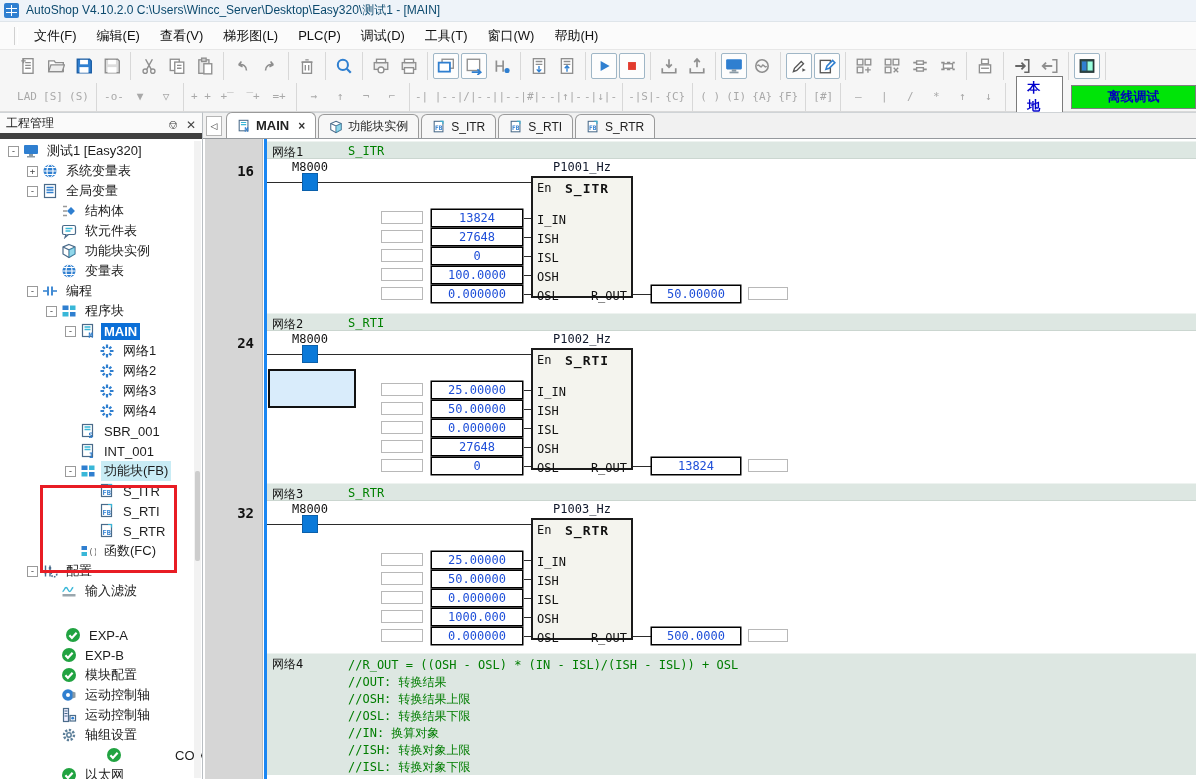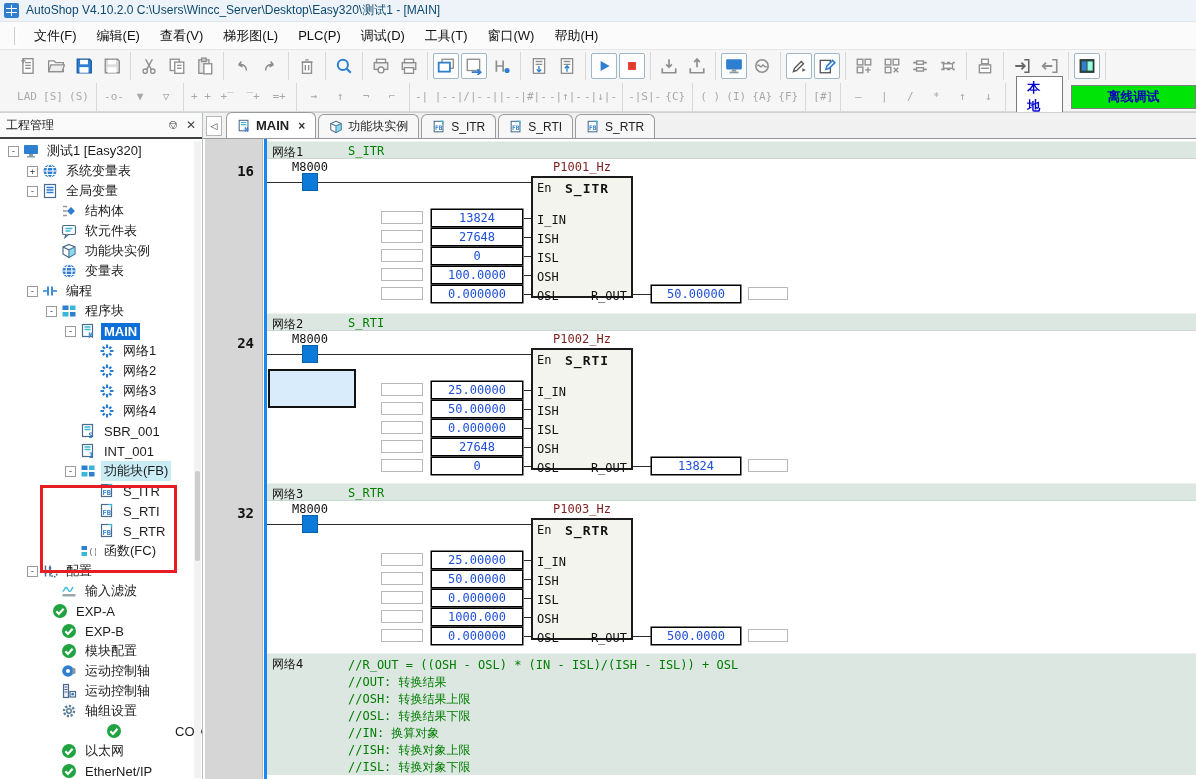--- a/index.html
+++ b/index.html
@@ -28,21 +28,21 @@
   .tb-group { display:flex; align-items:center; padding:0 4px; border-right:1px solid #d8d8d8; height:28px; }
   .tb-btn { width:26px; height:26px; display:flex; align-items:center; justify-content:center; margin:0 1px; border:1px solid transparent; border-radius:2px; }
   .tb-btn.boxed { border-color:#9fb6c6; background:#fdfdfd; }
   .tb-btn svg { display:block; }
   .lad-btn { min-width:24px; height:24px; display:flex; align-items:center; justify-content:center; margin:0 1px; color:#a9a9a9; font-family:"DejaVu Sans Mono", monospace; font-size:11px; white-space:pre; }
   #local-btn { margin-left:10px; padding:2px 10px; border:1px solid #7b7b7b; background:#fff; color:#0000cc; font-weight:bold; font-size:13px; }
   #debug-status { margin-left:8px; width:130px; text-align:center; padding:2px 0; background:#00e408; border:1px solid #7f7f7f; color:#0000bb; font-weight:bold; font-size:13px; }
 
   
   #sidebar { left:0; top:112px; width:203px; height:667px; background:#fff; border-right:1px solid #b9bec2; border-top:1px solid #cfd3d6; }
-  #panel-header { position:relative; height:26px; display:flex; align-items:center; padding:0 6px; background:#fafafa; border-bottom:2px solid #404040; }
+  #panel-header { position:relative; height:26px; display:flex; align-items:center; padding:0 6px; background:#fafafa; border-bottom:6px solid #404040; }
   #panel-title { font-size:12px; color:#222; }
   #panel-tools { position:absolute; right:6px; top:5px; display:flex; gap:8px; color:#444; }
   #panel-tools span { font-size:12px; line-height:14px; }
   #tree { position:relative; height:641px; overflow:hidden; padding-top:2px; }
   .tree-row { height:20px; display:flex; align-items:center; white-space:nowrap; }
   .tgl { width:11px; height:11px; border:1px solid #9a9a9a; background:#fff; color:#444; font-size:9px; line-height:9px; text-align:center; margin-right:4px; flex:none; font-family:"DejaVu Sans Mono", monospace; }
   .ticon { width:17px; height:16px; margin-right:4px; flex:none; }
   .tlabel { font-size:13px; color:#1c1c1c; padding:1px 3px; }
   .tlabel.sel { background:#0b6fd7; color:#fff; font-weight:bold; }
   .tlabel.hl { background:#c9ecf5; }
@@ -71,21 +71,21 @@
   .mono { font-family:"DejaVu Sans Mono", monospace; }
 
   .rail { position:absolute; height:1px; background:#2b2b2b; }
   .contact-label { position:absolute; font-size:12px; color:#111; text-align:center; width:60px; }
   .contact-sq { position:absolute; width:16px; height:18px; background:#0b7ad9; border:1px solid #0a60ab; }
   .fblock { position:absolute; width:102px; height:122px; background:#f4f4ee; border:2px solid #1b1b1b; }
   .fb-en { position:absolute; left:4px; top:3px; font-size:12px; color:#111; }
   .fb-name { position:absolute; left:32px; top:3px; font-size:13px; font-weight:bold; color:#111; letter-spacing:1px; }
   .fb-pin { position:absolute; left:4px; font-size:12px; color:#111; }
   .fb-out { position:absolute; right:4px; font-size:12px; color:#111; }
-  .inst-label { position:absolute; width:102px; text-align:center; font-size:12px; color:#7f1d1d; }
+  .inst-label { position:absolute; width:102px; text-align:center; font-size:12px; color:#0f172a; }
   .vbox { position:absolute; width:92px; height:18px; background:#fff; border:1px solid #000; box-shadow:0 0 0 0.5px #000; text-align:center; font-size:12px; color:#1d4ed8; line-height:16px; }
   .sbox { position:absolute; width:42px; height:13px; background:#fff; border:1px solid #b8b8b8; }
   .wire { position:absolute; height:1px; background:#2b2b2b; }
   .sel-rect { position:absolute; background:#d9ecfb; border:2px solid #111; }
   .cmt-line { font-family:"DejaVu Sans Mono", monospace; font-size:12px; color:#007d00; line-height:17px; white-space:pre; }
   .net4-lines { position:absolute; left:81px; top:4px; }
 </style>
 </head>
 <body>
 
@@ -705,21 +705,21 @@
           <span class="tlabel">配置</span>
         </div>
         <div class="tree-row" style="padding-left: 46px;">
           <span style="width: 15px; flex: 0 0 auto;"></span>
           <span class="ticon"><svg width="16" height="16" viewBox="0 0 16 16" fill="none" stroke-width="1.2">
               <path d="M1.5 8.5c1.8 0 1.8-4 3.6-4s1.8 4 3.6 4 1.8-4 3.6-4" stroke="#39b7d8" fill="none" stroke-width="1.4"></path>
               <rect x="1.5" y="11" width="13" height="2.5" fill="#9aa6ad"></rect>
             </svg></span>
           <span class="tlabel">输入滤波</span>
         </div>
-        <div class="tree-row" style="padding-left: 37px;">
+        <div class="tree-row" style="padding-left: 50px; margin-top: 24px;">
           <span style="width: 15px; flex: 0 0 auto;"></span>
           <span class="ticon"><svg width="16" height="16" viewBox="0 0 16 16" fill="none" stroke-width="1.2">
               <circle cx="8" cy="8" r="7" fill="#21a341"></circle>
               <path d="M4.4 8.3l2.5 2.6 4.7-5.2" stroke="#fff" stroke-width="2.2" fill="none"></path>
             </svg></span>
           <span class="tlabel">EXP-A</span>
         </div>
         <div class="tree-row" style="padding-left: 46px;">
           <span style="width: 15px; flex: 0 0 auto;"></span>
           <span class="ticon"><svg width="16" height="16" viewBox="0 0 16 16" fill="none" stroke-width="1.2">

